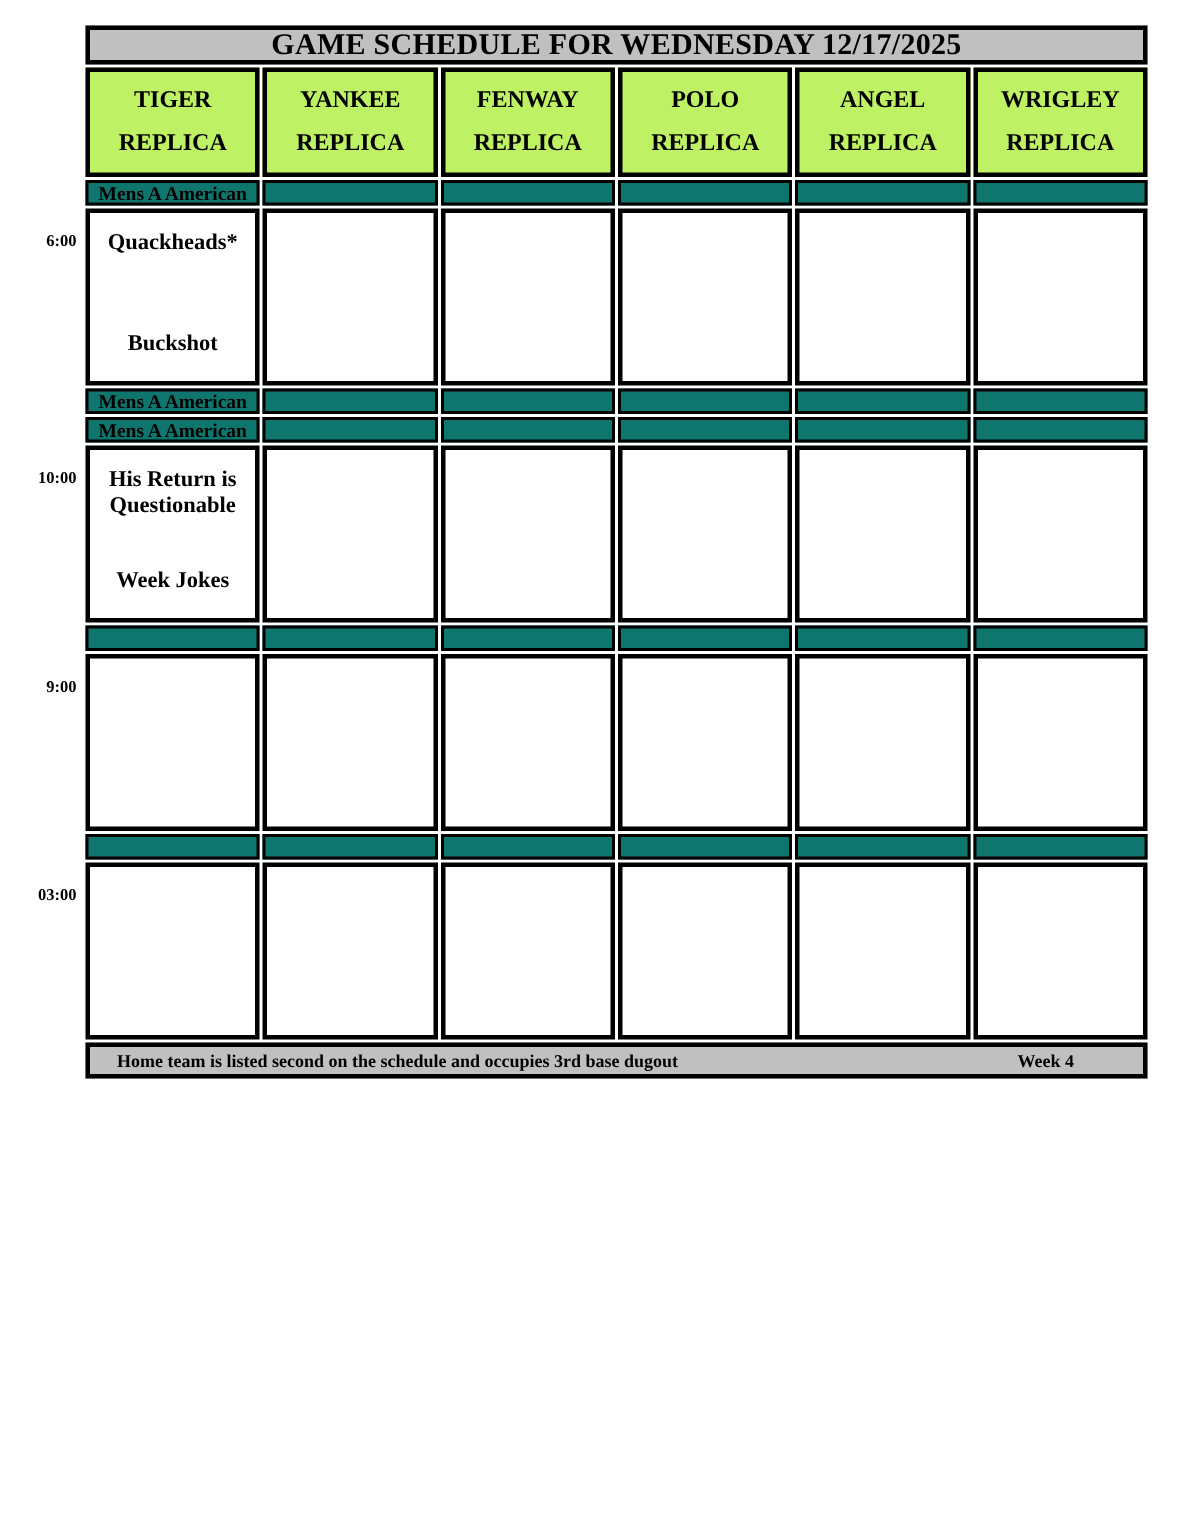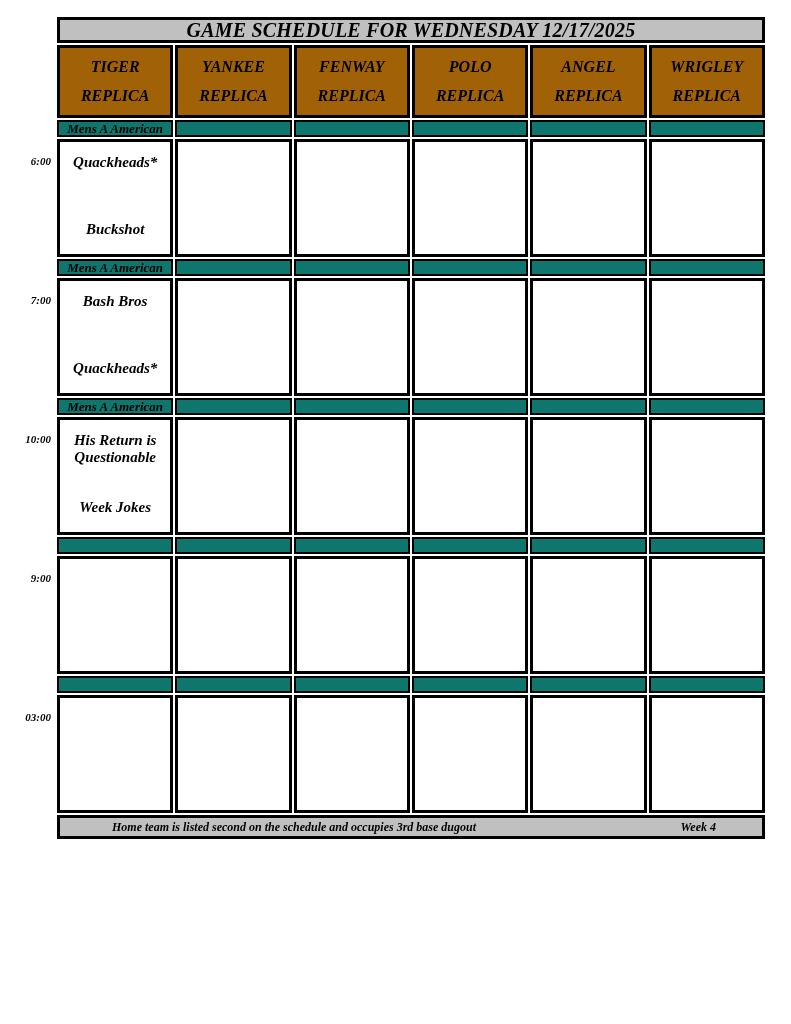--- a/index.html
+++ b/index.html
@@ -14,21 +14,20 @@
     font-weight: bold;
     color: #000000;
     position: relative;
   }
   .sheet {
     position: relative;
     width: 791px;
     height: 1024px;
     background: #ffffff;
     overflow: hidden;
-    font-style: italic;
   }
   table.schedule {
     position: absolute;
     left: 55px;
     top: 15px;
     width: 712px;
     border-collapse: separate;
     border-spacing: 2px;
     table-layout: fixed;
   }
@@ -42,21 +41,21 @@
     background: #C0C0C0;
     text-align: center;
     vertical-align: middle;
     font-size: 20px;
     height: 20px;
     line-height: 20px;
     letter-spacing: 0.2px;
   }
   
   td.field-cell {
-    background: #a16207;
+    background: #bef264;
     text-align: center;
     vertical-align: middle;
     height: 67px;
     font-size: 16px;
   }
   td.field-cell .fline { line-height: 1; }
   td.field-cell .fline + .fline { margin-top: 13px; }
   
   td.band-cell {
     background: #0f766e;
@@ -97,23 +96,22 @@
   td.footer-cell {
     background: #C0C0C0;
     height: 18px;
     vertical-align: middle;
     font-size: 12px;
   }
   .footer-flex {
     display: flex;
     justify-content: space-between;
     align-items: center;
-    padding: 0 46px 0 8px;
+    padding: 0 46px 0 18px;
     line-height: 18px;
-    margin-left: 44px;
   }
 </style>
 </head>
 <body>
 
 <div class="sheet">
   <table class="schedule">
     <colgroup>
       <col>
         <col>
@@ -194,47 +192,20 @@
 
     <tr>
       <td class="band-cell">Mens A American</td>
       <td class="band-cell"></td>
       <td class="band-cell"></td>
       <td class="band-cell"></td>
       <td class="band-cell"></td>
       <td class="band-cell"></td>
     </tr>
 
-    <tr>
-      <td class="game-cell">
-        <div class="time-label">7:00</div>
-        <div class="team away">Bash Bros</div>
-        <div class="team home">Quackheads*</div>
-      </td>
-      <td class="game-cell">
-        <div class="team away"></div>
-        <div class="team home"></div>
-      </td>
-      <td class="game-cell">
-        <div class="team away"></div>
-        <div class="team home"></div>
-      </td>
-      <td class="game-cell">
-        <div class="team away"></div>
-        <div class="team home"></div>
-      </td>
-      <td class="game-cell">
-        <div class="team away"></div>
-        <div class="team home"></div>
-      </td>
-      <td class="game-cell">
-        <div class="team away"></div>
-        <div class="team home"></div>
-      </td>
-    </tr>
 
     <tr>
       <td class="band-cell">Mens A American</td>
       <td class="band-cell"></td>
       <td class="band-cell"></td>
       <td class="band-cell"></td>
       <td class="band-cell"></td>
       <td class="band-cell"></td>
     </tr>
 

